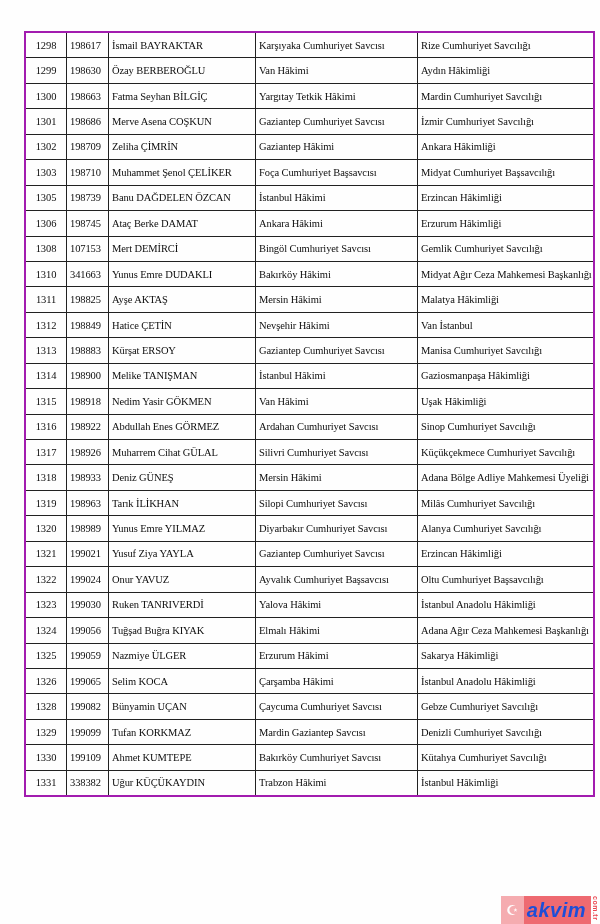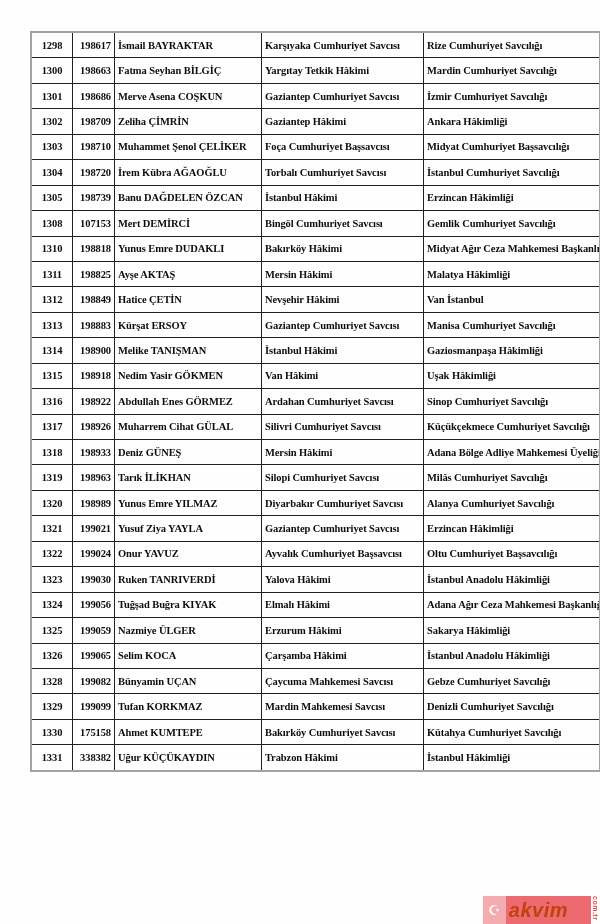--- a/index.html
+++ b/index.html
@@ -9,41 +9,40 @@
     position: relative;
     overflow: hidden;
     font-family: "Liberation Serif", serif;
   }
   .page {
     position: absolute; inset: 0;
     background: #fefefe;
   }
   table.doc {
     position: absolute;
-    left: 30px; top: 31px;
+    left: 24px; top: 31px;
     width: 533px;
     border-collapse: collapse;
     table-layout: fixed;
-    border: 2px solid #a3a3a3;
-    font-weight: bold;
+    border: 2px solid #a21caf;
   }
   table.doc td {
     border: 1px solid #212121;
     border-bottom-width: 1.4px;
     height: 24.45px;
     font-size: 10.5px;
     line-height: 11px;
     color: #0d0d0d;
     padding: 0 3px;
     overflow: hidden;
     white-space: nowrap;
     letter-spacing: -0.1px;
   }
   td.c-num  { width: 34px;  text-align: center; padding: 0; }
-  td.c-reg  { width: 35px;  text-align: right; padding: 0; }
+  td.c-reg  { width: 35px;  text-align: left; padding: 0; }
   td.c-name { width: 140px; }
   td.c-from { width: 155px; }
   td.c-to   { width: 169px; }
 
   
   .watermark {
     position: absolute;
     right: 1px; bottom: 0px;
     height: 28px;
     display: flex;
@@ -52,23 +51,23 @@
   .wm-flag {
     width: 23px;
     background: rgba(227, 6, 19, 0.33);
     color: rgba(255,255,255,0.95);
     display: flex; align-items: center; justify-content: center;
     font-size: 14px;
     font-family: "DejaVu Sans", sans-serif;
   }
   .wm-main {
     background: rgba(227, 6, 19, 0.60);
-    color: #c2410c;
+    color: #1d4ed8;
     display: flex; align-items: center;
-    padding: 0 23px 0 3px;
+    padding: 0 5px 0 3px;
     font-family: "Liberation Sans", sans-serif;
     font-weight: bold;
     font-style: italic;
     font-size: 20px;
     letter-spacing: 0.5px;
   }
   .wm-domain {
     writing-mode: vertical-rl;
     display: flex; align-items: center;
     color: rgba(227, 6, 19, 0.75);
@@ -87,20 +86,27 @@
   <table class="doc">
     <tbody>
         <tr>
       <td class="c-num">1298</td>
       <td class="c-reg">198617</td>
       <td class="c-name">İsmail BAYRAKTAR</td>
       <td class="c-from">Karşıyaka Cumhuriyet Savcısı</td>
       <td class="c-to">Rize Cumhuriyet Savcılığı</td>
     </tr>
         <tr>
+      <td class="c-num">1299</td>
+      <td class="c-reg">198630</td>
+      <td class="c-name">Özay BERBEROĞLU</td>
+      <td class="c-from">Van Hâkimi</td>
+      <td class="c-to">Aydın Hâkimliği</td>
+    </tr>
+        <tr>
       <td class="c-num">1300</td>
       <td class="c-reg">198663</td>
       <td class="c-name">Fatma Seyhan BİLGİÇ</td>
       <td class="c-from">Yargıtay Tetkik Hâkimi</td>
       <td class="c-to">Mardin Cumhuriyet Savcılığı</td>
     </tr>
         <tr>
       <td class="c-num">1301</td>
       <td class="c-reg">198686</td>
       <td class="c-name">Merve Asena COŞKUN</td>
@@ -115,43 +121,43 @@
       <td class="c-to">Ankara Hâkimliği</td>
     </tr>
         <tr>
       <td class="c-num">1303</td>
       <td class="c-reg">198710</td>
       <td class="c-name">Muhammet Şenol ÇELİKER</td>
       <td class="c-from">Foça Cumhuriyet Başsavcısı</td>
       <td class="c-to">Midyat Cumhuriyet Başsavcılığı</td>
     </tr>
         <tr>
-      <td class="c-num">1304</td>
-      <td class="c-reg">198720</td>
-      <td class="c-name">İrem Kübra AĞAOĞLU</td>
-      <td class="c-from">Torbalı Cumhuriyet Savcısı</td>
-      <td class="c-to">İstanbul Cumhuriyet Savcılığı</td>
-    </tr>
-        <tr>
       <td class="c-num">1305</td>
       <td class="c-reg">198739</td>
       <td class="c-name">Banu DAĞDELEN ÖZCAN</td>
       <td class="c-from">İstanbul Hâkimi</td>
       <td class="c-to">Erzincan Hâkimliği</td>
     </tr>
         <tr>
+      <td class="c-num">1306</td>
+      <td class="c-reg">198745</td>
+      <td class="c-name">Ataç Berke DAMAT</td>
+      <td class="c-from">Ankara Hâkimi</td>
+      <td class="c-to">Erzurum Hâkimliği</td>
+    </tr>
+        <tr>
       <td class="c-num">1308</td>
       <td class="c-reg">107153</td>
       <td class="c-name">Mert DEMİRCİ</td>
       <td class="c-from">Bingöl Cumhuriyet Savcısı</td>
       <td class="c-to">Gemlik Cumhuriyet Savcılığı</td>
     </tr>
         <tr>
       <td class="c-num">1310</td>
-      <td class="c-reg">198818</td>
+      <td class="c-reg">341663</td>
       <td class="c-name">Yunus Emre DUDAKLI</td>
       <td class="c-from">Bakırköy Hâkimi</td>
       <td class="c-to">Midyat Ağır Ceza Mahkemesi Başkanlığı</td>
     </tr>
         <tr>
       <td class="c-num">1311</td>
       <td class="c-reg">198825</td>
       <td class="c-name">Ayşe AKTAŞ</td>
       <td class="c-from">Mersin Hâkimi</td>
       <td class="c-to">Malatya Hâkimliği</td>
@@ -258,33 +264,33 @@
       <td class="c-num">1326</td>
       <td class="c-reg">199065</td>
       <td class="c-name">Selim KOCA</td>
       <td class="c-from">Çarşamba Hâkimi</td>
       <td class="c-to">İstanbul Anadolu Hâkimliği</td>
     </tr>
         <tr>
       <td class="c-num">1328</td>
       <td class="c-reg">199082</td>
       <td class="c-name">Bünyamin UÇAN</td>
-      <td class="c-from">Çaycuma Mahkemesi Savcısı</td>
+      <td class="c-from">Çaycuma Cumhuriyet Savcısı</td>
       <td class="c-to">Gebze Cumhuriyet Savcılığı</td>
     </tr>
         <tr>
       <td class="c-num">1329</td>
       <td class="c-reg">199099</td>
       <td class="c-name">Tufan KORKMAZ</td>
-      <td class="c-from">Mardin Mahkemesi Savcısı</td>
+      <td class="c-from">Mardin Gaziantep Savcısı</td>
       <td class="c-to">Denizli Cumhuriyet Savcılığı</td>
     </tr>
         <tr>
       <td class="c-num">1330</td>
-      <td class="c-reg">175158</td>
+      <td class="c-reg">199109</td>
       <td class="c-name">Ahmet KUMTEPE</td>
       <td class="c-from">Bakırköy Cumhuriyet Savcısı</td>
       <td class="c-to">Kütahya Cumhuriyet Savcılığı</td>
     </tr>
         <tr>
       <td class="c-num">1331</td>
       <td class="c-reg">338382</td>
       <td class="c-name">Uğur KÜÇÜKAYDIN</td>
       <td class="c-from">Trabzon Hâkimi</td>
       <td class="c-to">İstanbul Hâkimliği</td>

